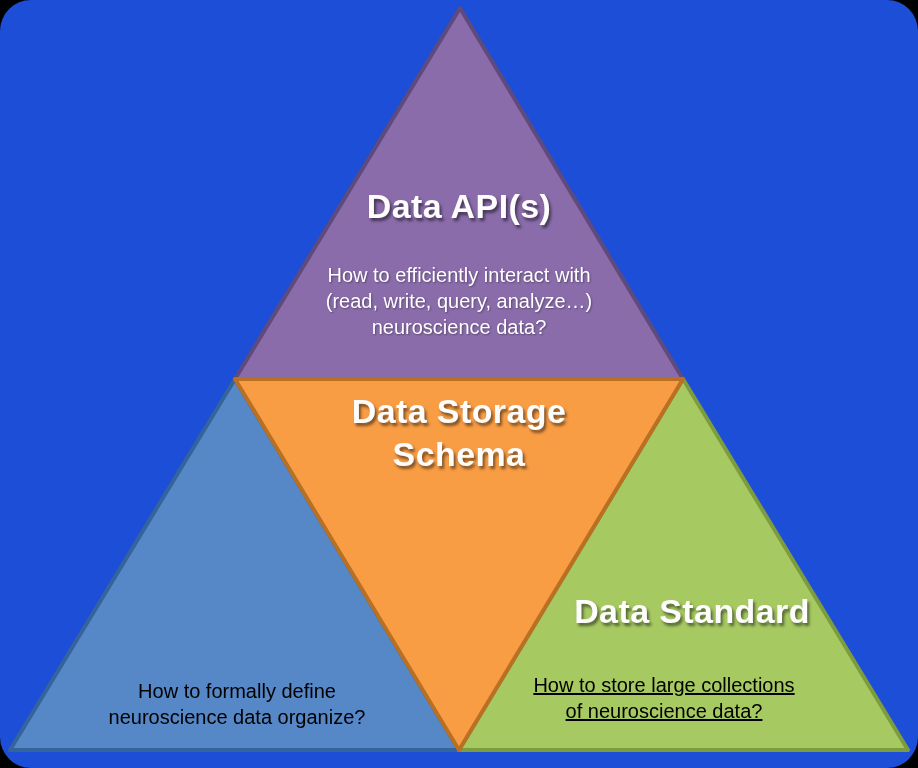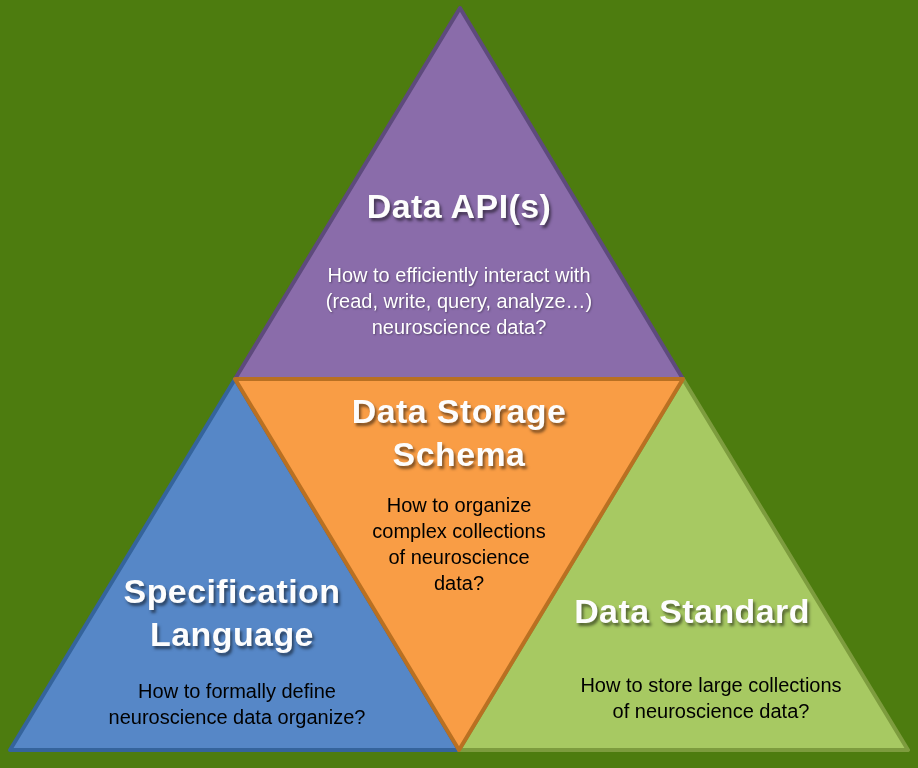--- a/index.html
+++ b/index.html
@@ -4,23 +4,24 @@
 <style>
   html, body {
     margin: 0;
     padding: 0;
     background: #000000;
   }
   .stage {
     position: relative;
     width: 918px;
     height: 768px;
-    background: #4d7c0f;
+    background: #1d4ed8;
     overflow: hidden;
     font-family: "Liberation Sans", sans-serif;
+    border-radius: 31px;
   }
   .stage svg {
     position: absolute;
     left: 0;
     top: 0;
   }
   .label {
     position: absolute;
     text-align: center;
     white-space: pre-line;
@@ -60,27 +61,21 @@
     <polygon points="235,379 683,379 459,750" stroke-width="4" stroke-linejoin="round" fill="#f99d45" stroke="#b97022"></polygon>
   </svg>
 
   <div class="label heading" style="left:279px; top:185px; width:360px;">Data API(s)</div>
   <div class="label body-text light" style="left:269px; top:262px; width:380px;">How to efficiently interact with
 (read, write, query, analyze…)
 neuroscience data?</div>
 
   <div class="label heading" style="left:297px; top:390px; width:324px;">Data Storage
 Schema</div>
-  <div class="label body-text" style="left:339px; top:492px; width:240px;">How to organize
-complex collections
-of neuroscience
-data?</div>
 
-  <div class="label heading" style="left:82px; top:570px; width:300px;">Specification
-Language</div>
   <div class="label body-text" style="left:77px; top:678px; width:320px;">How to formally define
 neuroscience data organize?</div>
 
   <div class="label heading" style="left:542px; top:590px; width:300px;">Data Standard</div>
-  <div class="label body-text" style="left:551px; top:672px; width:320px;">How to store large collections
+  <div class="label body-text" style="left:504px; top:672px; width:320px;text-decoration:underline;">How to store large collections
 of neuroscience data?</div>
 
 </div>
 
 </body></html>

